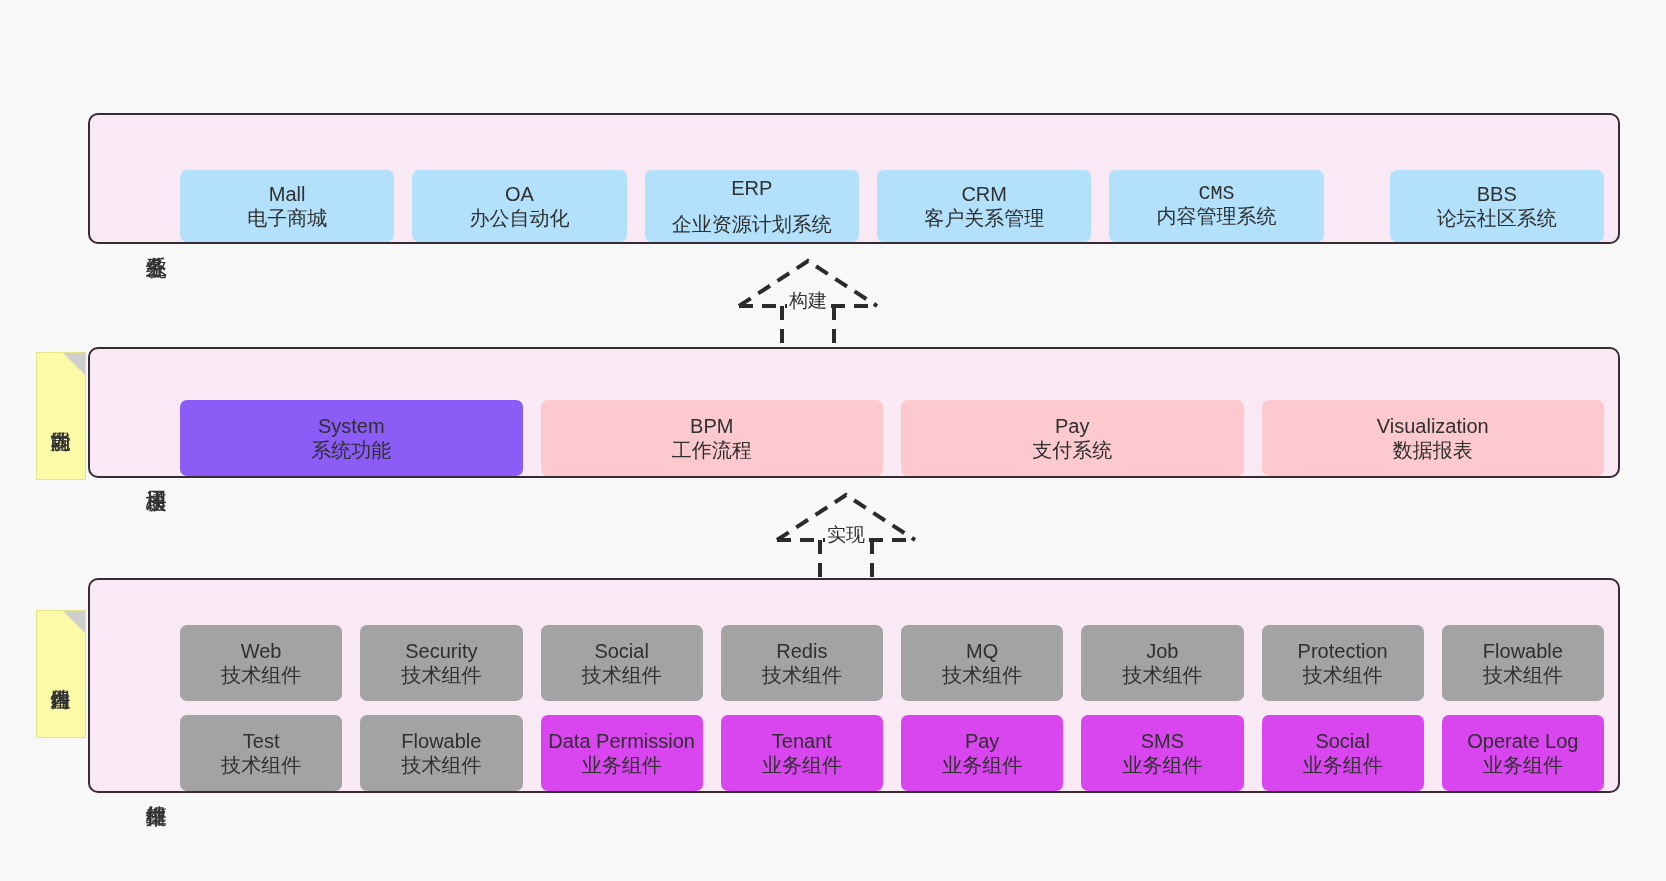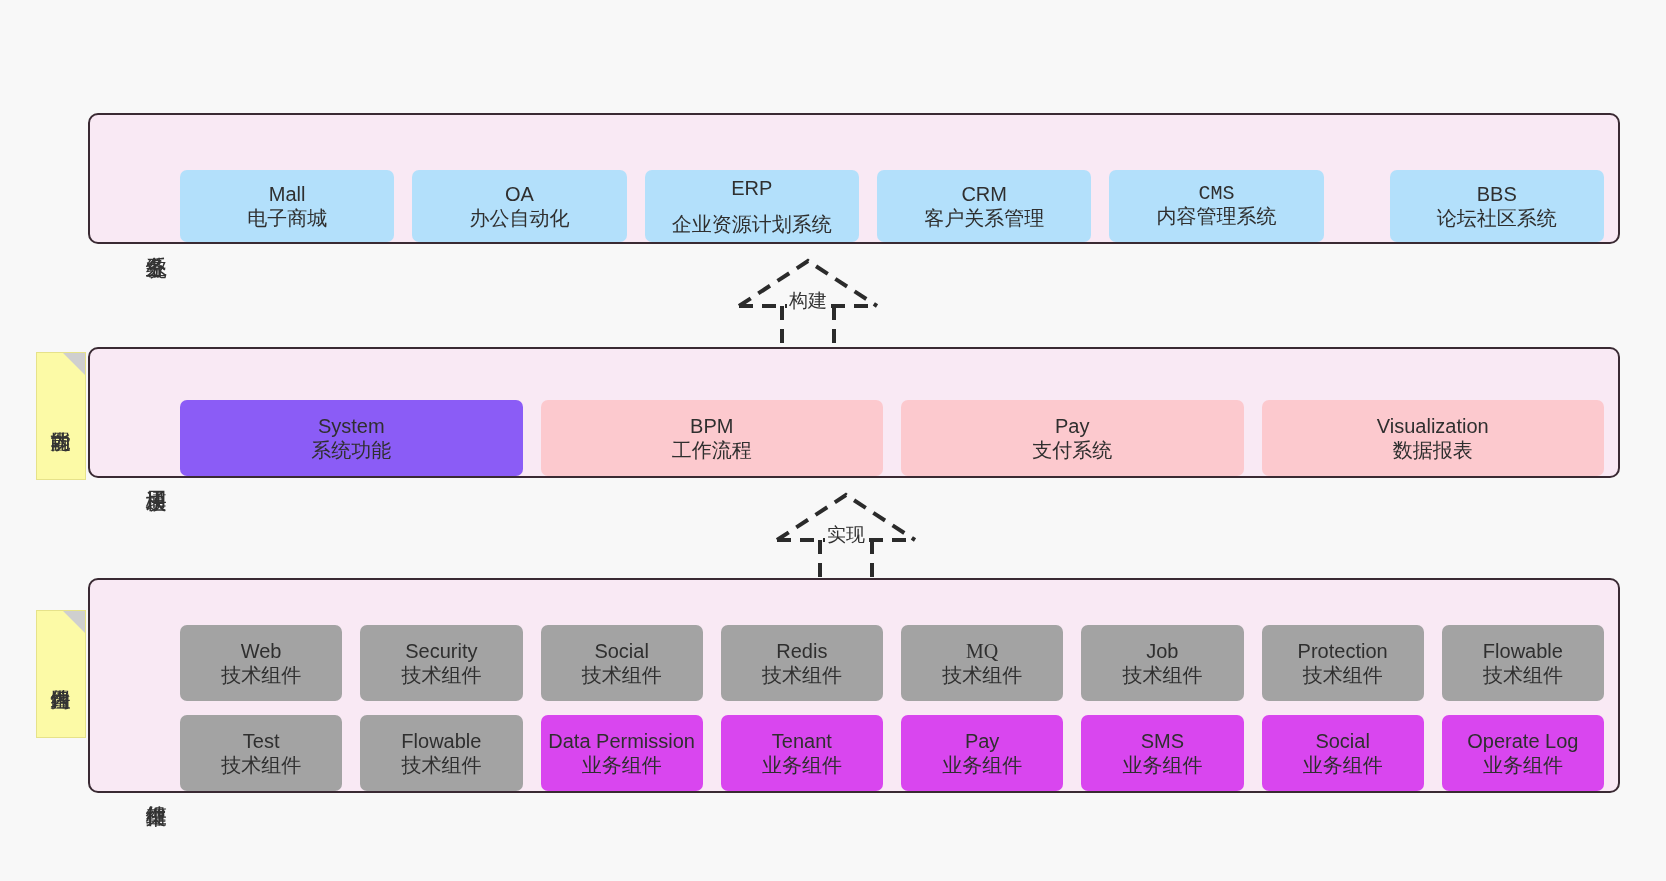--- a/index.html
+++ b/index.html
@@ -242,21 +242,21 @@
           <span class="ln">技术组件</span>
         </div>
         <div class="node n-green" style="height:76px;">
           <span class="ln">Social</span>
           <span class="ln">技术组件</span>
         </div>
         <div class="node n-green" style="height:76px;">
           <span class="ln">Redis</span>
           <span class="ln">技术组件</span>
         </div>
-        <div class="node n-green" style="height:76px;font-family:Liberation Serif, serif;">
+        <div class="node n-green" style="height:76px;">
           <span class="ln">MQ</span>
           <span class="ln">技术组件</span>
         </div>
         <div class="node n-green" style="height:76px;">
           <span class="ln">Job</span>
           <span class="ln">技术组件</span>
         </div>
         <div class="node n-green" style="height:76px;">
           <span class="ln">Protection</span>
           <span class="ln">技术组件</span>

